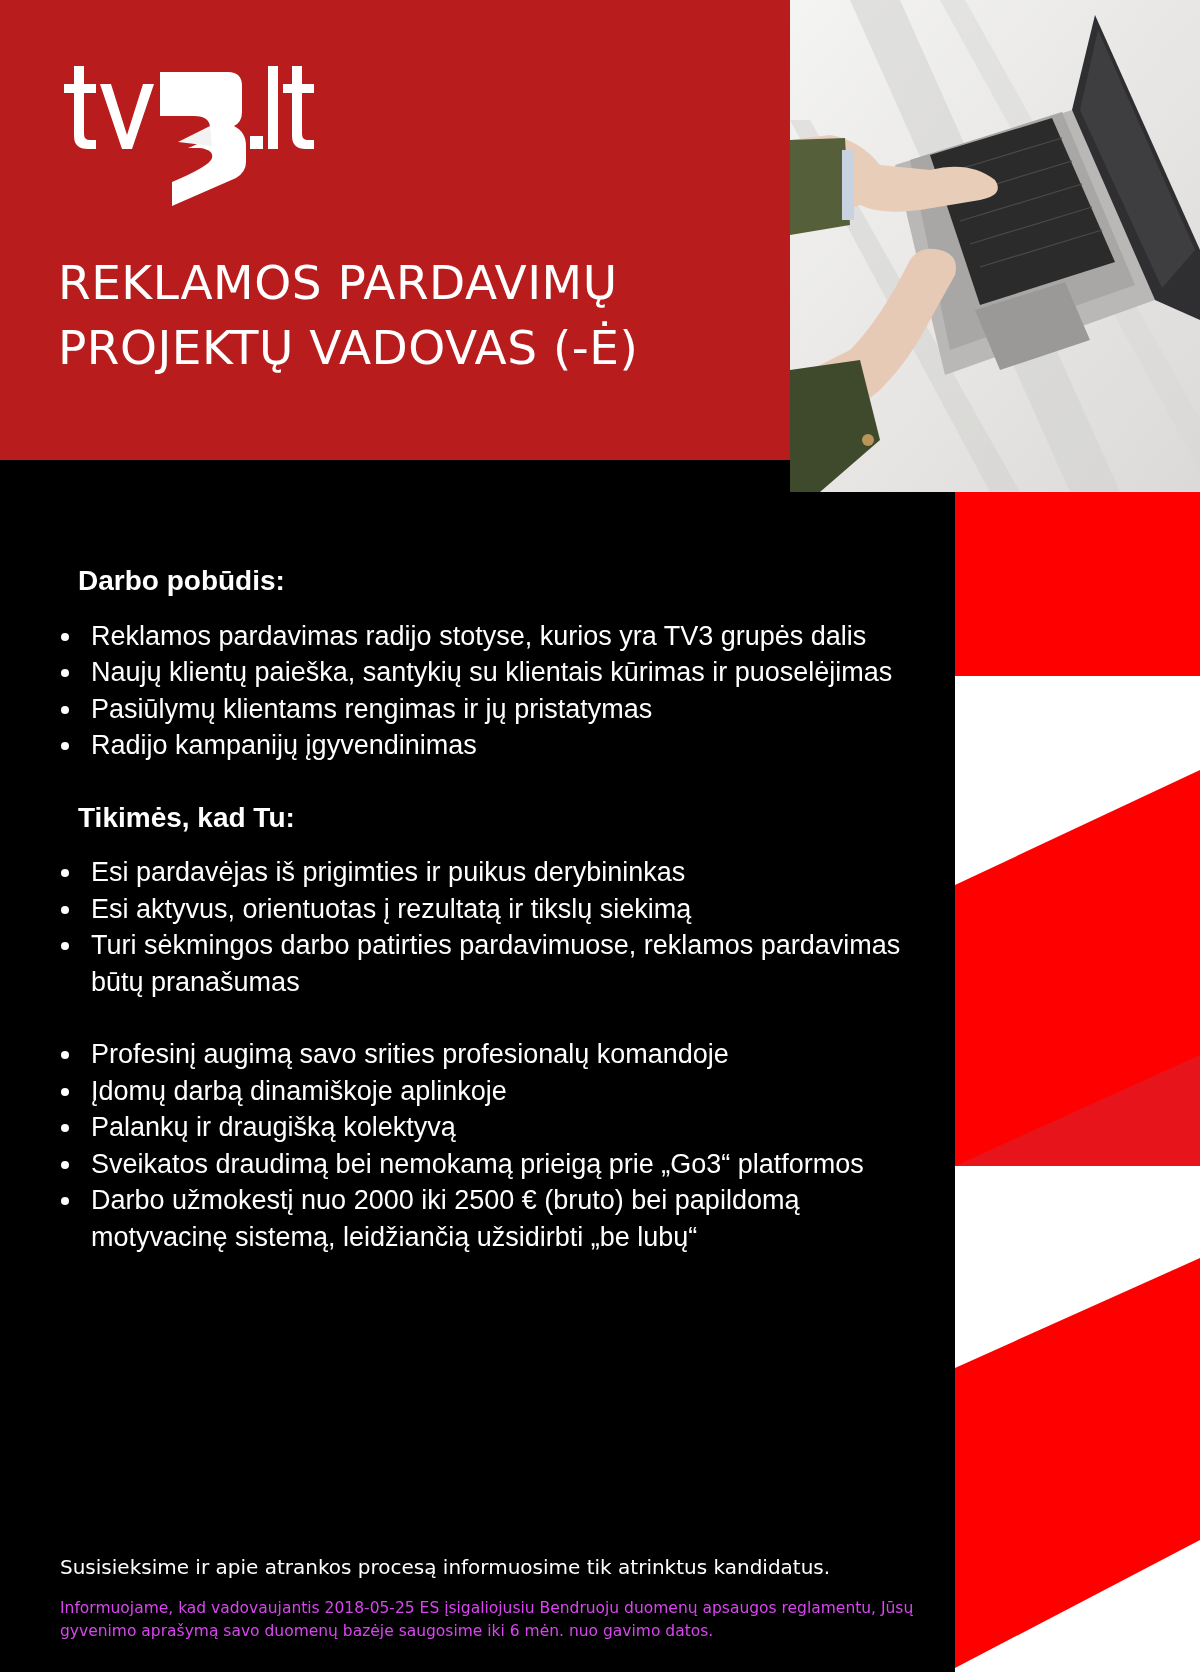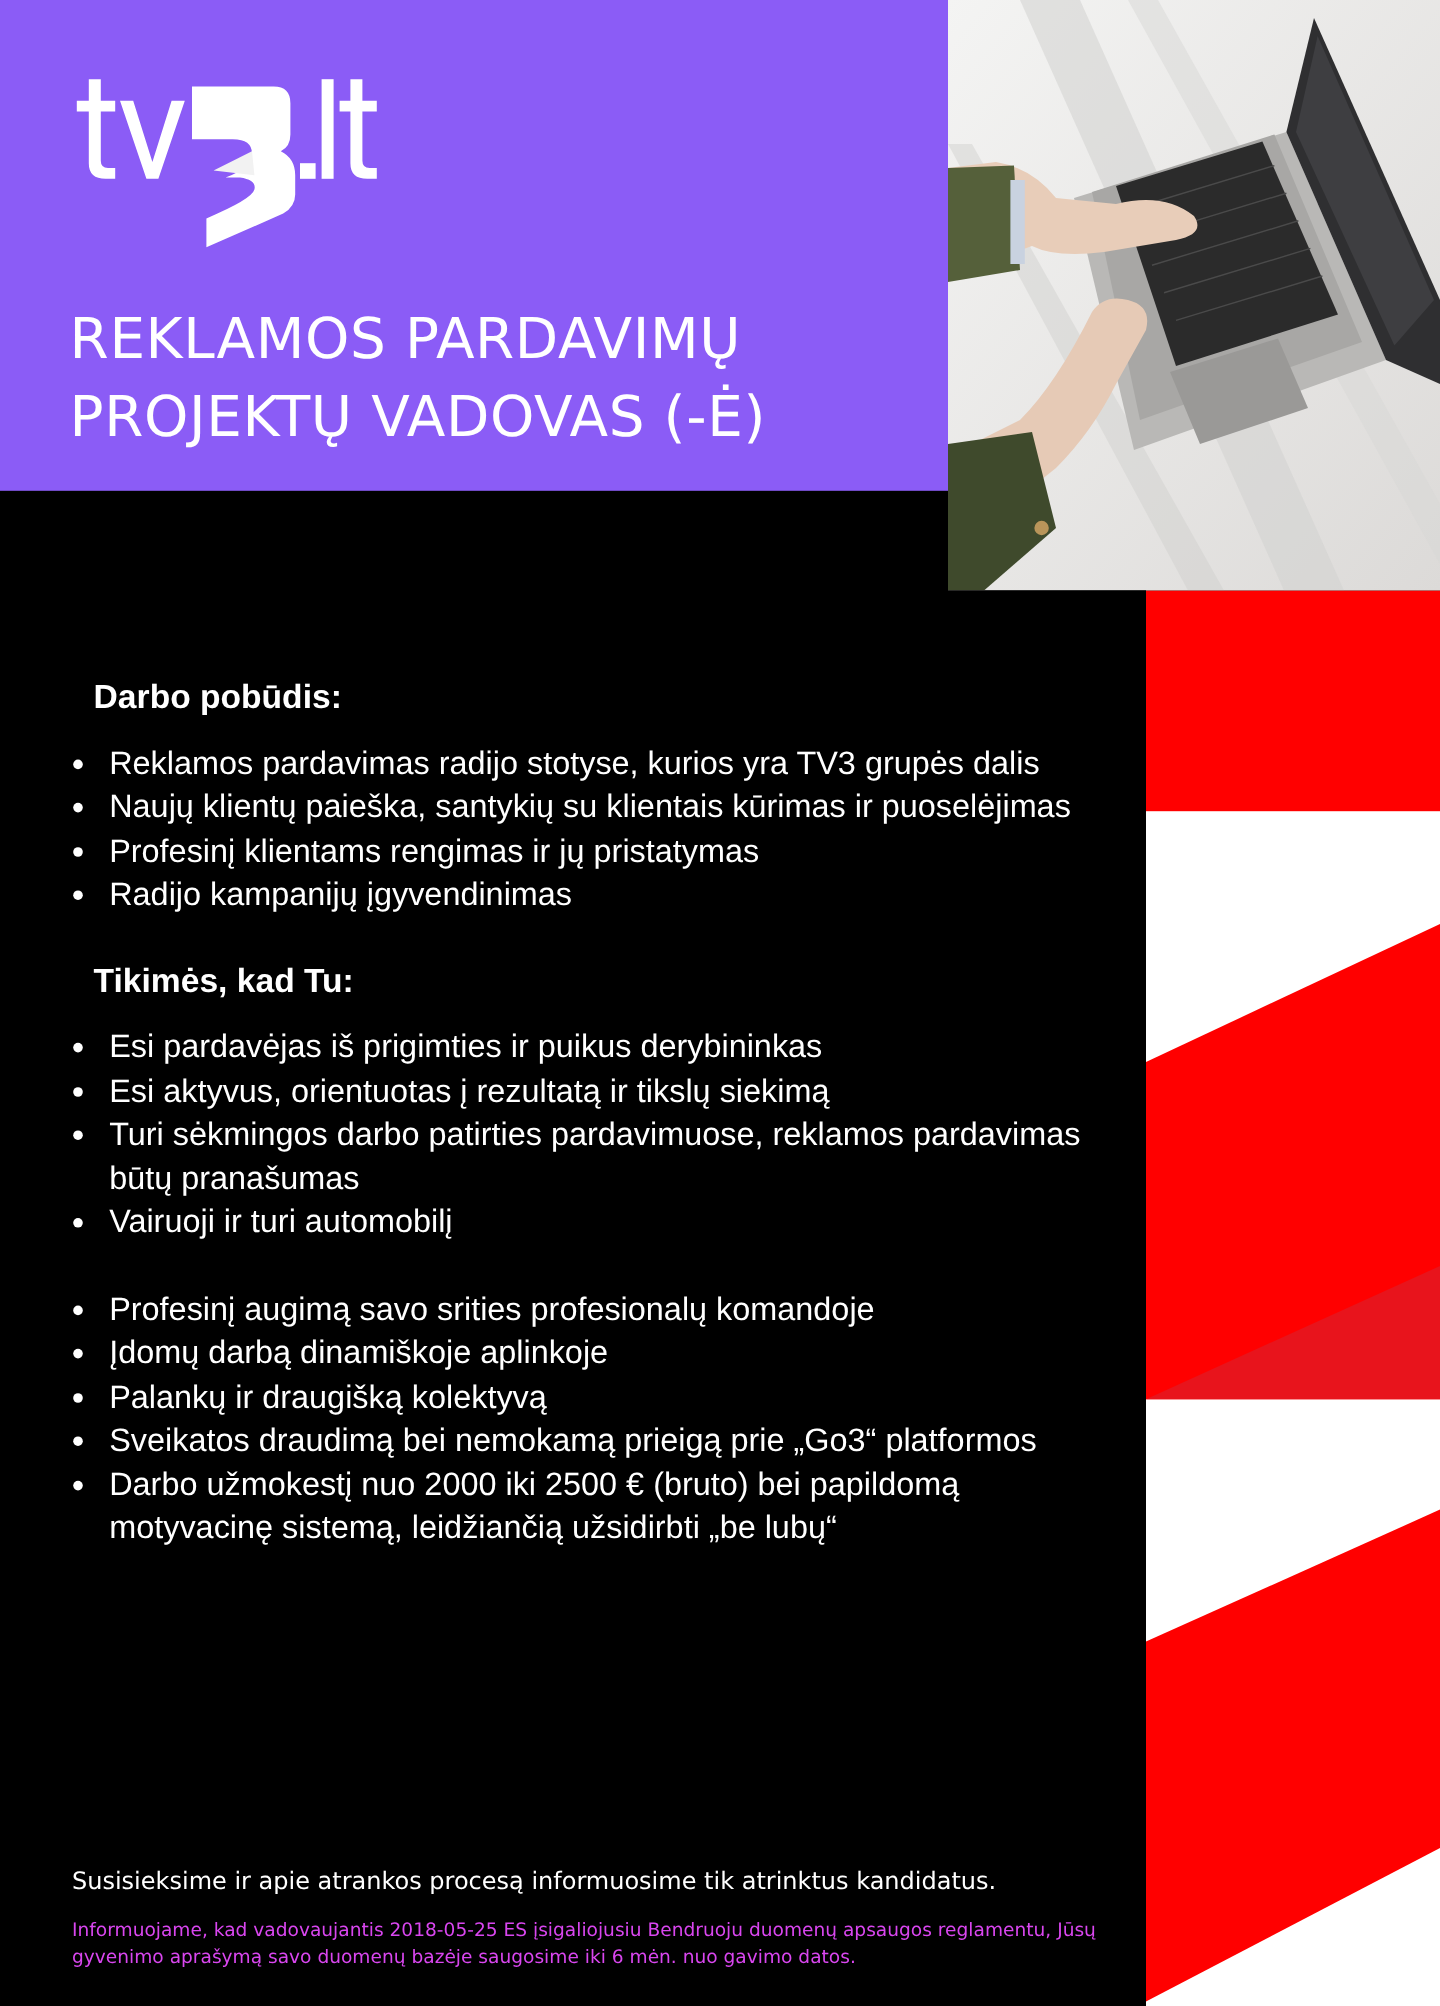--- a/index.html
+++ b/index.html
@@ -1,17 +1,17 @@
 <!DOCTYPE html>
 <html><head>
 <meta charset="utf-8">
 <style>
   html, body { margin:0; padding:0; }
   body { width:1200px; height:1672px; position:relative; overflow:hidden; background:#000; font-family:"Liberation Sans", sans-serif; }
-  .header { position:absolute; left:0; top:0; width:790px; height:409px; background:#8b5cf6; }
+  .header { position:absolute; left:0; top:0; width:790px; height:460px; background:#b91c1c; }
   .logo { position:absolute; left:60px; top:54px; width:260px; height:160px; }
   .logo svg { display:block; }
   .headline { position:absolute; left:58px; top:250px; color:#fff; font-family:"DejaVu Sans", sans-serif; font-weight:normal; font-size:47px; line-height:65px; letter-spacing:0.5px; margin:0; white-space:nowrap; }
   .headline span { display:block; }
   .photo { position:absolute; left:790px; top:0; width:410px; height:492px; overflow:hidden; background:#e9e8e6; }
   .stripe { position:absolute; left:955px; top:492px; width:245px; height:1180px; }
   .body-panel { position:absolute; left:0; top:492px; width:955px; height:1180px; background:#000; }
   .content { position:absolute; left:60px; top:545px; width:880px; color:#fff; }
   .section { margin:0 0 36px 0; }
   .section h2 { margin:18px; font-size:28px; line-height:36.5px; font-weight:bold; color:#fff; }
@@ -98,32 +98,31 @@
   <polygon points="0,674 245,563 245,674" fill="#e8141c"></polygon>
   <polygon points="0,876 245,766 245,1048 0,1176" fill="#ff0000"></polygon>
 </svg>
 
 <div class="content">
   <div class="section">
     <h2>Darbo pobūdis:</h2>
     <ul>
       <li><span class="dot"></span><span>Reklamos pardavimas radijo stotyse, kurios yra TV3 grupės dalis</span></li>
       <li><span class="dot"></span><span>Naujų klientų paieška, santykių su klientais kūrimas ir puoselėjimas</span></li>
-      <li><span class="dot"></span><span>Profesinį klientams rengimas ir jų pristatymas</span></li>
+      <li><span class="dot"></span><span>Pasiūlymų klientams rengimas ir jų pristatymas</span></li>
       <li><span class="dot"></span><span>Radijo kampanijų įgyvendinimas</span></li>
     </ul>
   </div>
 
   <div class="section">
     <h2>Tikimės, kad Tu:</h2>
     <ul>
       <li><span class="dot"></span><span>Esi pardavėjas iš prigimties ir puikus derybininkas</span></li>
       <li><span class="dot"></span><span>Esi aktyvus, orientuotas į rezultatą ir tikslų siekimą</span></li>
       <li><span class="dot"></span><span>Turi sėkmingos darbo patirties pardavimuose, reklamos pardavimas būtų pranašumas</span></li>
-      <li><span class="dot"></span><span>Vairuoji ir turi automobilį</span></li>
     </ul>
   </div>
 
   <div class="section">
     <ul>
       <li><span class="dot"></span><span>Profesinį augimą savo srities profesionalų komandoje</span></li>
       <li><span class="dot"></span><span>Įdomų darbą dinamiškoje aplinkoje</span></li>
       <li><span class="dot"></span><span>Palankų ir draugišką kolektyvą</span></li>
       <li><span class="dot"></span><span>Sveikatos draudimą bei nemokamą prieigą prie „Go3“ platformos</span></li>
       <li><span class="dot"></span><span>Darbo užmokestį nuo 2000 iki 2500 € (bruto) bei papildomą motyvacinę sistemą, leidžiančią užsidirbti „be lubų“</span></li>

